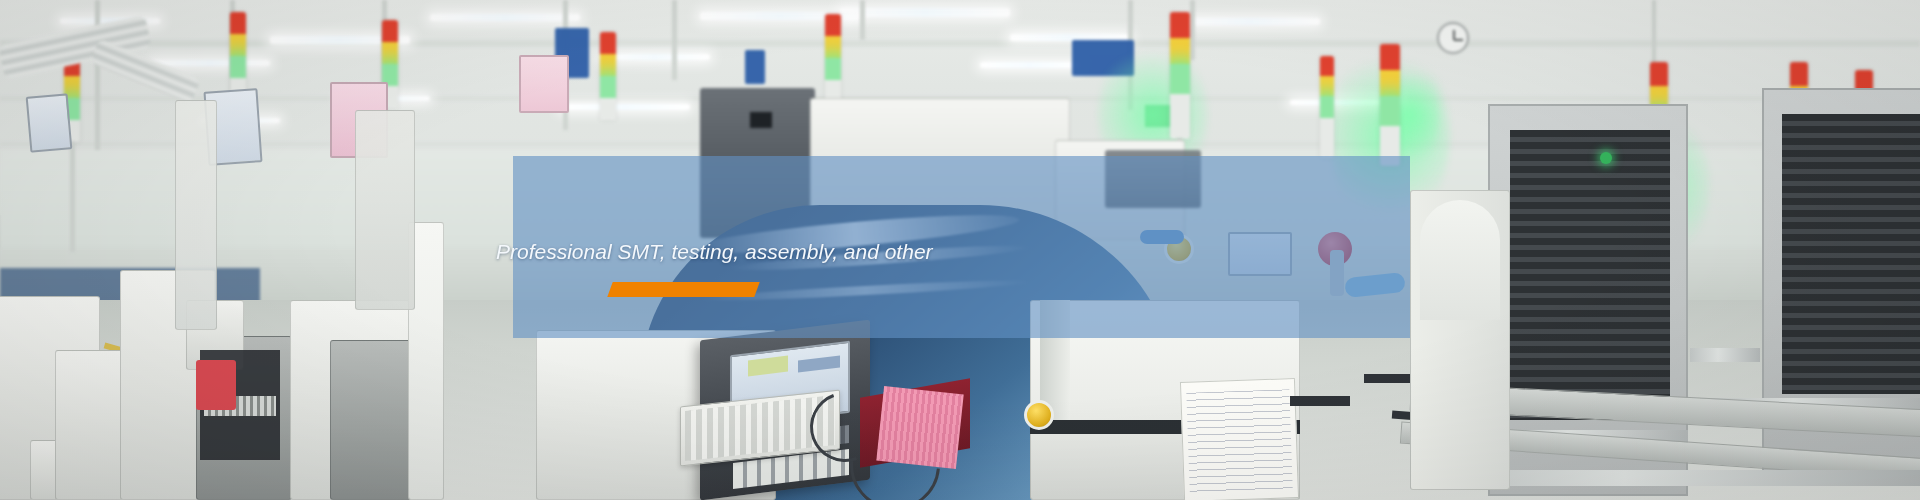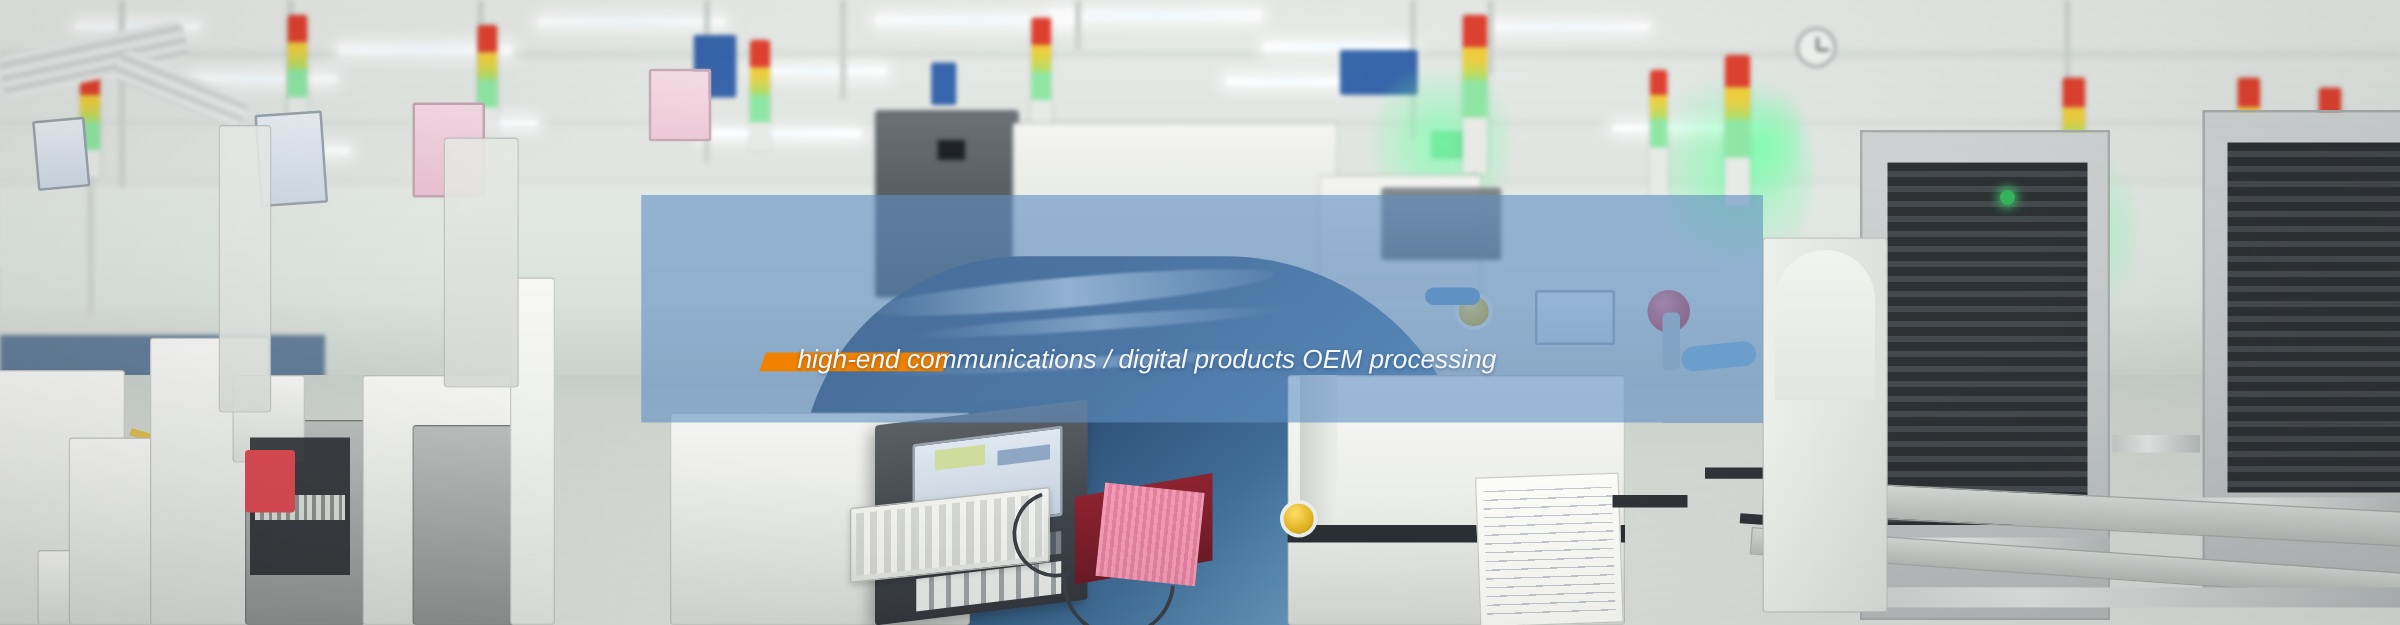--- a/index.html
+++ b/index.html
@@ -359,19 +359,19 @@
          background:linear-gradient(90deg,#eceee9,#dde0dc);"></div>
     <div style="position:absolute;left:1420px;top:200px;width:80px;height:120px;border-radius:40px 40px 0 0;
          background:linear-gradient(180deg,#f2f4f0,#e1e4e0);"></div>
 
     <div class="photo-vignette"></div>
   </div>
 
   <div id="overlay">
 
 
+    <div class="sub sub1">Professional SMT, testing, assembly, and other</div>
 
     <div class="accent-bar" style="background: rgb(240, 130, 0);"></div>
 
-    <div class="sub sub2">high-end communications / digital products OEM processing</div>
   </div>
 
 </div>
 
 </body></html>

